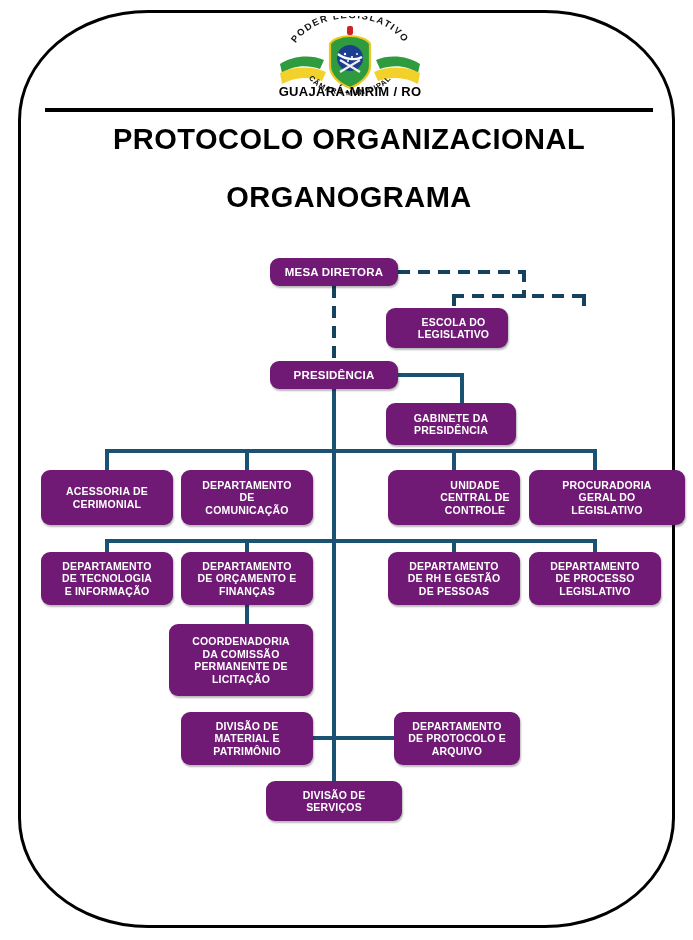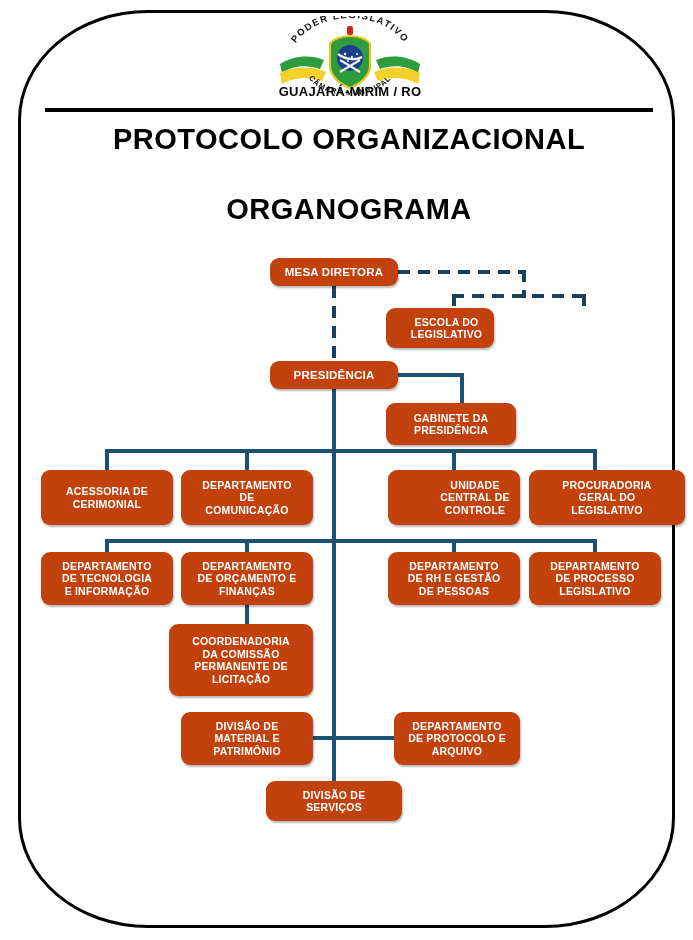--- a/index.html
+++ b/index.html
@@ -66,21 +66,21 @@
     letter-spacing: 0.5px;
     color: #000000;
     line-height: 34px;
   }
   .title-line2 {
     font-size: 29px;
     font-weight: bold;
     letter-spacing: 0.5px;
     color: #000000;
     line-height: 34px;
-    margin-top: 36px;
+    margin-top: 24px;
   }
 
   
   .chart {
     position: absolute;
     left: 0;
     top: 0;
     width: 693px;
     height: 940px;
   }
@@ -101,21 +101,21 @@
     position: absolute;
     width: 4px;
     background-image: linear-gradient(to bottom, #17425e 0 12px, rgba(0,0,0,0) 12px 20px);
     background-size: 4px 20px;
     background-repeat: repeat-y;
   }
 
   
   .node {
     position: absolute;
-    background: #c2410c;
+    background: #701a75;
     border-radius: 9px;
     color: #ffffff;
     display: flex;
     align-items: center;
     justify-content: center;
     text-align: center;
     font-weight: bold;
     font-size: 10.5px;
     line-height: 12.5px;
     letter-spacing: 0.2px;
@@ -208,21 +208,21 @@
     <div class="conn" style="left:245px; top:605px; width:4px; height:20px;"></div>
 
     <div class="conn" style="left:311px; top:736px; width:85px; height:4px;"></div>
 
     <div class="conn" style="left:332px; top:740px; width:4px; height:42px;"></div>
 
     <div class="node wide-label" style="left:270px; top:258px; width:128px; height:28px;">
       <span>MESA DIRETORA</span>
     </div>
 
-    <div class="node" style="left:386px; top:308px; width:108px; height:40px;padding-left:17px;">
+    <div class="node" style="left:386px; top:308px; width:122px; height:40px;padding-left:17px;">
       <span>ESCOLA DO
 LEGISLATIVO</span>
     </div>
 
 
     <div class="node wide-label" style="left:270px; top:361px; width:128px; height:28px;">
       <span>PRESIDÊNCIA</span>
     </div>
 
     <div class="node" style="left:386px; top:403px; width:130px; height:42px;">

